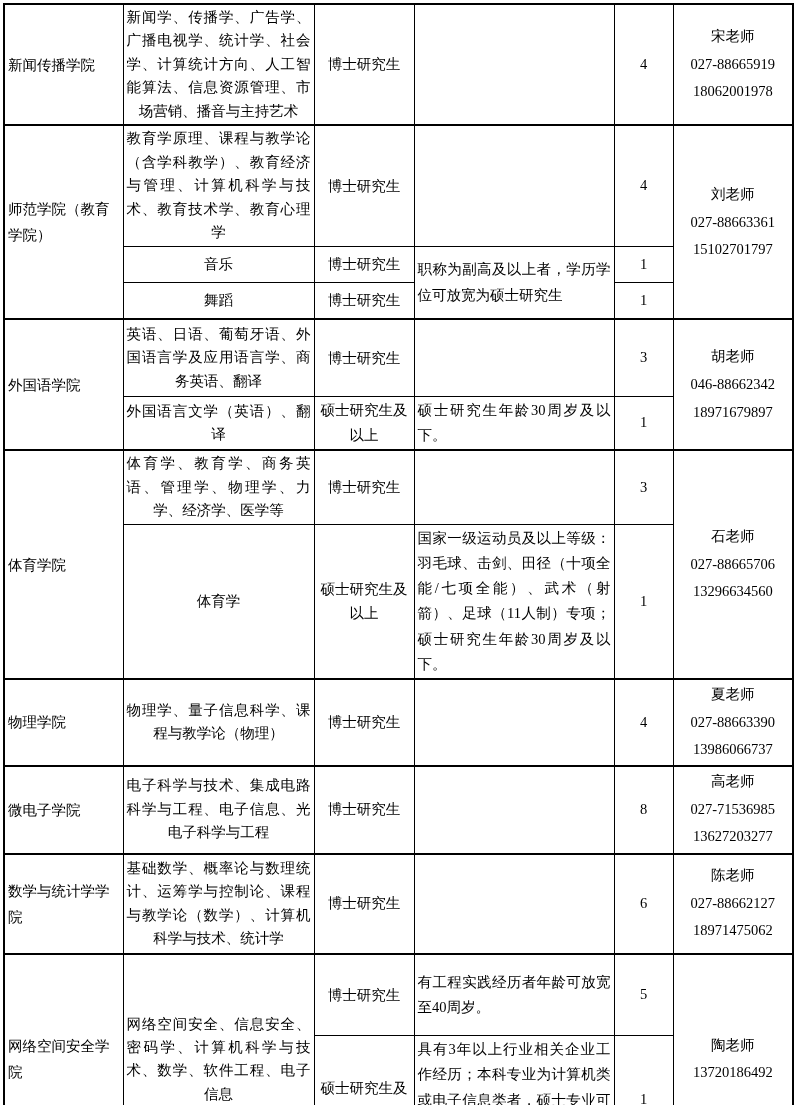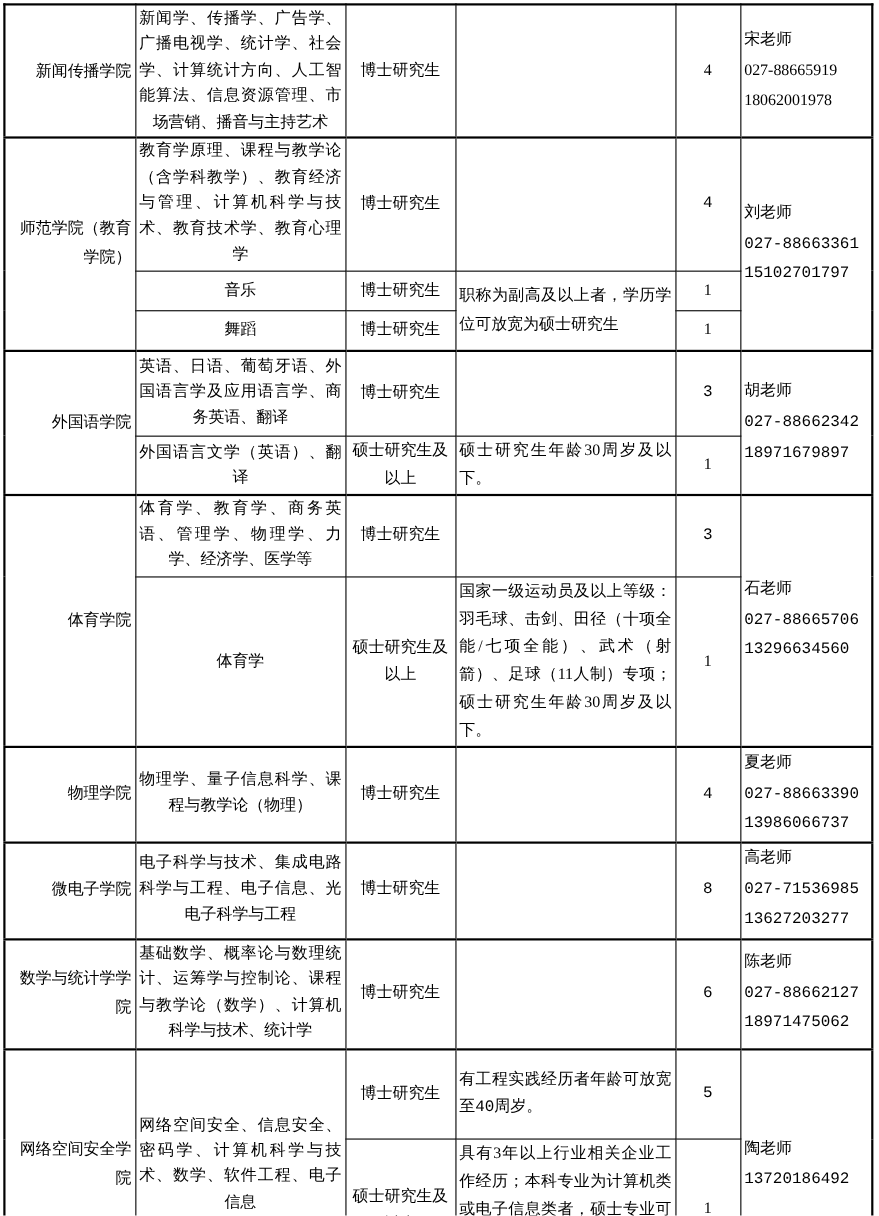--- a/index.html
+++ b/index.html
@@ -20,44 +20,44 @@
   }
   td {
     border: 1px solid #000000;
     vertical-align: middle;
     font-size: 14.5px;
     line-height: 1.62;
     padding: 1px 3px;
     overflow: hidden;
     word-break: break-all;
   }
-  tr.block-start > td { border-top-width: 2px; font-family: Liberation Mono, monospace; }
+  tr.block-start > td { border-top-width: 2px; }
   .cell-college {
-    text-align: right;
+    text-align: left;
     line-height: 1.8;
   }
   .cell-majors {
     text-align: justify;
     text-align-last: center;
     -moz-text-align-last: center;
   }
   .cell-degree {
     text-align: center;
     line-height: 1.7;
     margin-top: 18px;
   }
   .cell-note {
     text-align: justify;
     text-align-last: left;
     -moz-text-align-last: left;
     line-height: 1.74;
     margin-top: 32px;
   }
   .cell-count { text-align: center; }
-  .cell-contact { }
+  .cell-contact { text-align: center; }
   .cell-contact div { line-height: 1.9; }
 </style>
 </head>
 <body>
 
 <table class="recruit">
   <colgroup>
     <col style="width:119px">
     <col style="width:191px">
     <col style="width:100px">
@@ -105,21 +105,21 @@
   </tr>
 
   <tr class="block-start" style="height:77px">
     <td class="cell-college" rowspan="2">外国语学院</td>
     <td class="cell-majors">英语、日语、葡萄牙语、外国语言学及应用语言学、商务英语、翻译</td>
     <td class="cell-degree">博士研究生</td>
     <td class="cell-note"></td>
     <td class="cell-count">3</td>
     <td class="cell-contact" rowspan="2">
       <div>胡老师</div>
-      <div>027-88662342</div>
+      <div>046-88662342</div>
       <div>18971679897</div>
     </td>
   </tr>
   <tr style="height:48px">
     <td class="cell-majors">外国语言文学（英语）、翻译</td>
     <td class="cell-degree">硕士研究生及以上</td>
     <td class="cell-note">硕士研究生年龄30周岁及以下。</td>
     <td class="cell-count">1</td>
   </tr>
 

